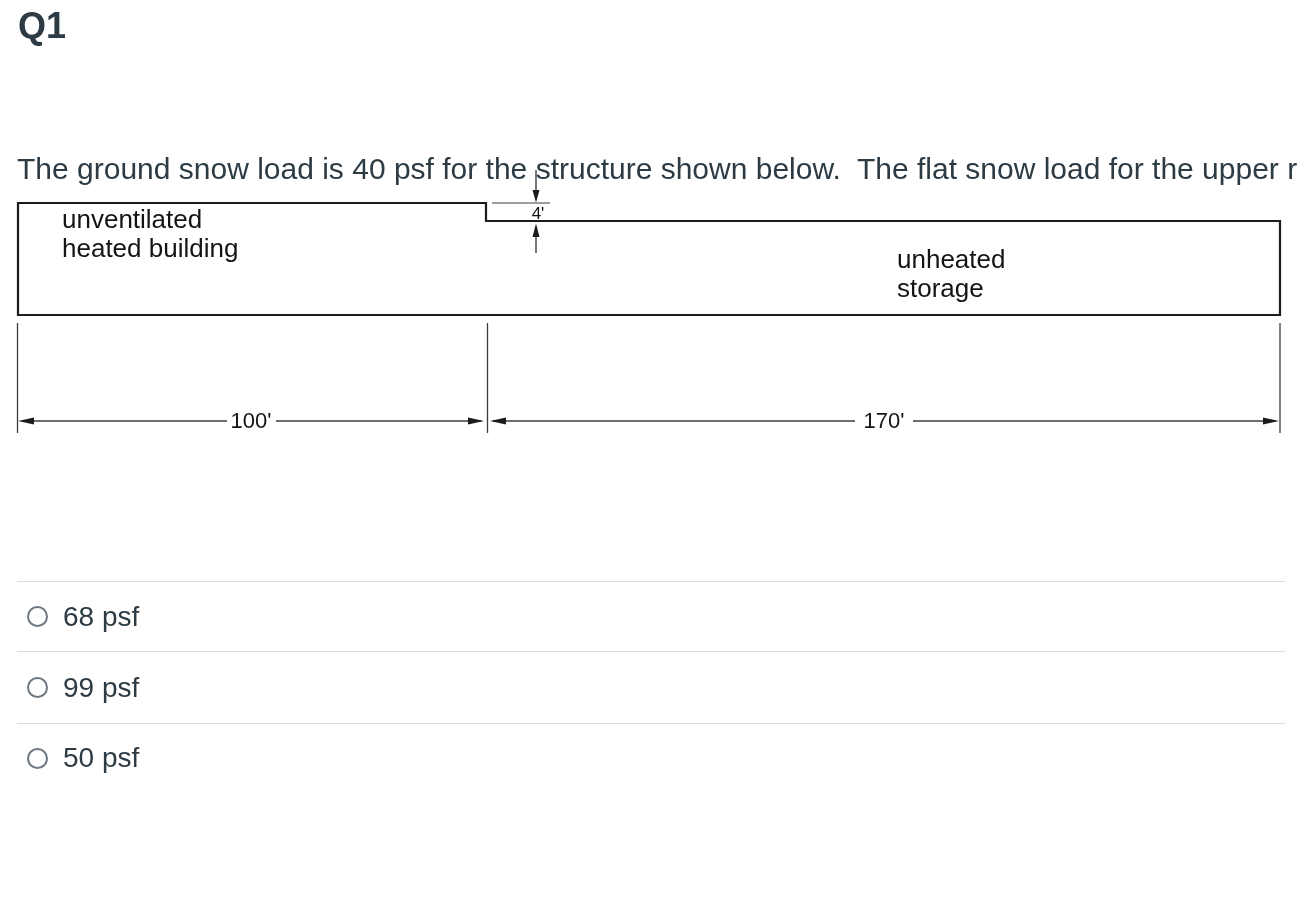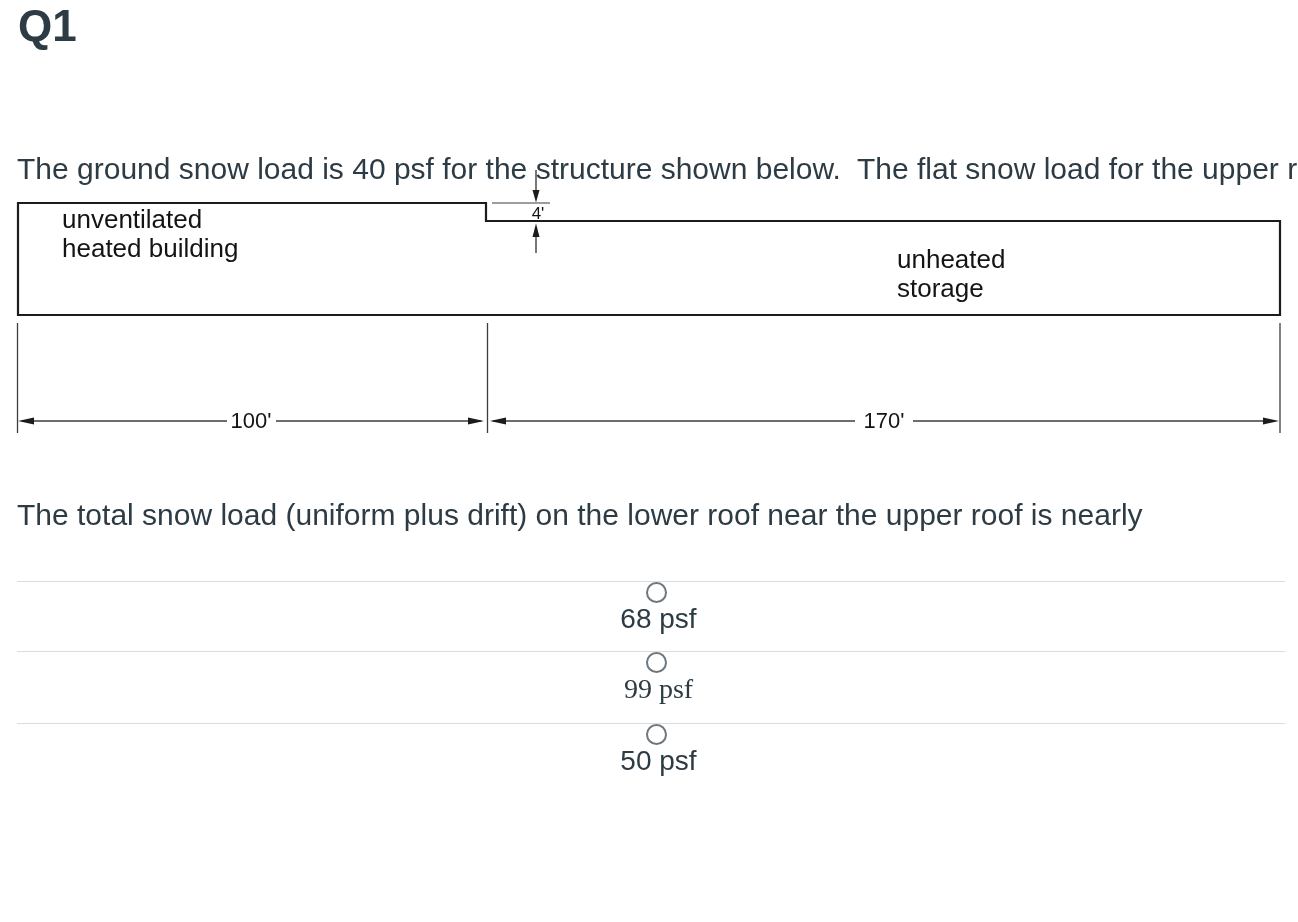--- a/index.html
+++ b/index.html
@@ -10,21 +10,21 @@
     background: #ffffff;
     overflow: hidden;
     color: #2d3b45;
     font-family: "Liberation Sans", sans-serif;
   }
   .qnum {
     position: absolute;
     left: 18px;
     top: 2px;
     margin: 0;
-    font-size: 44px;
+    font-size: 36px;
     font-weight: 700;
     line-height: 48px;
     color: #2d3b45;
     text-align: center;
   }
   .body-text {
     position: absolute;
     left: 17px;
     top: 64px;
     font-size: 30px;
@@ -58,23 +58,22 @@
     left: 17px;
     top: 581px;
     width: 1268px;
   }
   .option {
     display: flex;
     align-items: center;
     border-top: 1px solid #dcdcdc;
     height: 69px;
     cursor: pointer;
-    flex-direction: column;
   }
-  .option:nth-child(2) { height: 71px; font-family: Liberation Serif, serif; }
+  .option:nth-child(2) { height: 71px; }
   .option:nth-child(3) { height: 68px; }
   .option:nth-child(4) { height: 68px; }
   .option:nth-child(5) { height: 65px; }
   .radio {
     box-sizing: border-box;
     width: 21px;
     height: 21px;
     border: 2px solid #6e7780;
     border-radius: 50%;
     margin-left: 10px;
@@ -127,21 +126,20 @@
       <polygon points="1279,261 1263,257.5 1263,264.5" fill="#1c1c1c"></polygon>
       <text x="884" y="268" font-size="22" text-anchor="middle">170'</text>
 
       <text x="62" y="68" font-size="26">unventilated</text>
       <text x="62" y="97" font-size="26">heated building</text>
       <text x="897" y="108" font-size="26">unheated</text>
       <text x="897" y="137" font-size="26">storage</text>
     </svg>
   </div>
 
-  <div class="prompt">The total snow load (uniform plus drift) on the lower roof near the upper roof is nearly</div>
 
   <div class="options">
     <div class="option">
       <span class="radio"></span>
       <span class="option-label">68 psf</span>
     </div>
     <div class="option">
       <span class="radio"></span>
       <span class="option-label">99 psf</span>
     </div>

